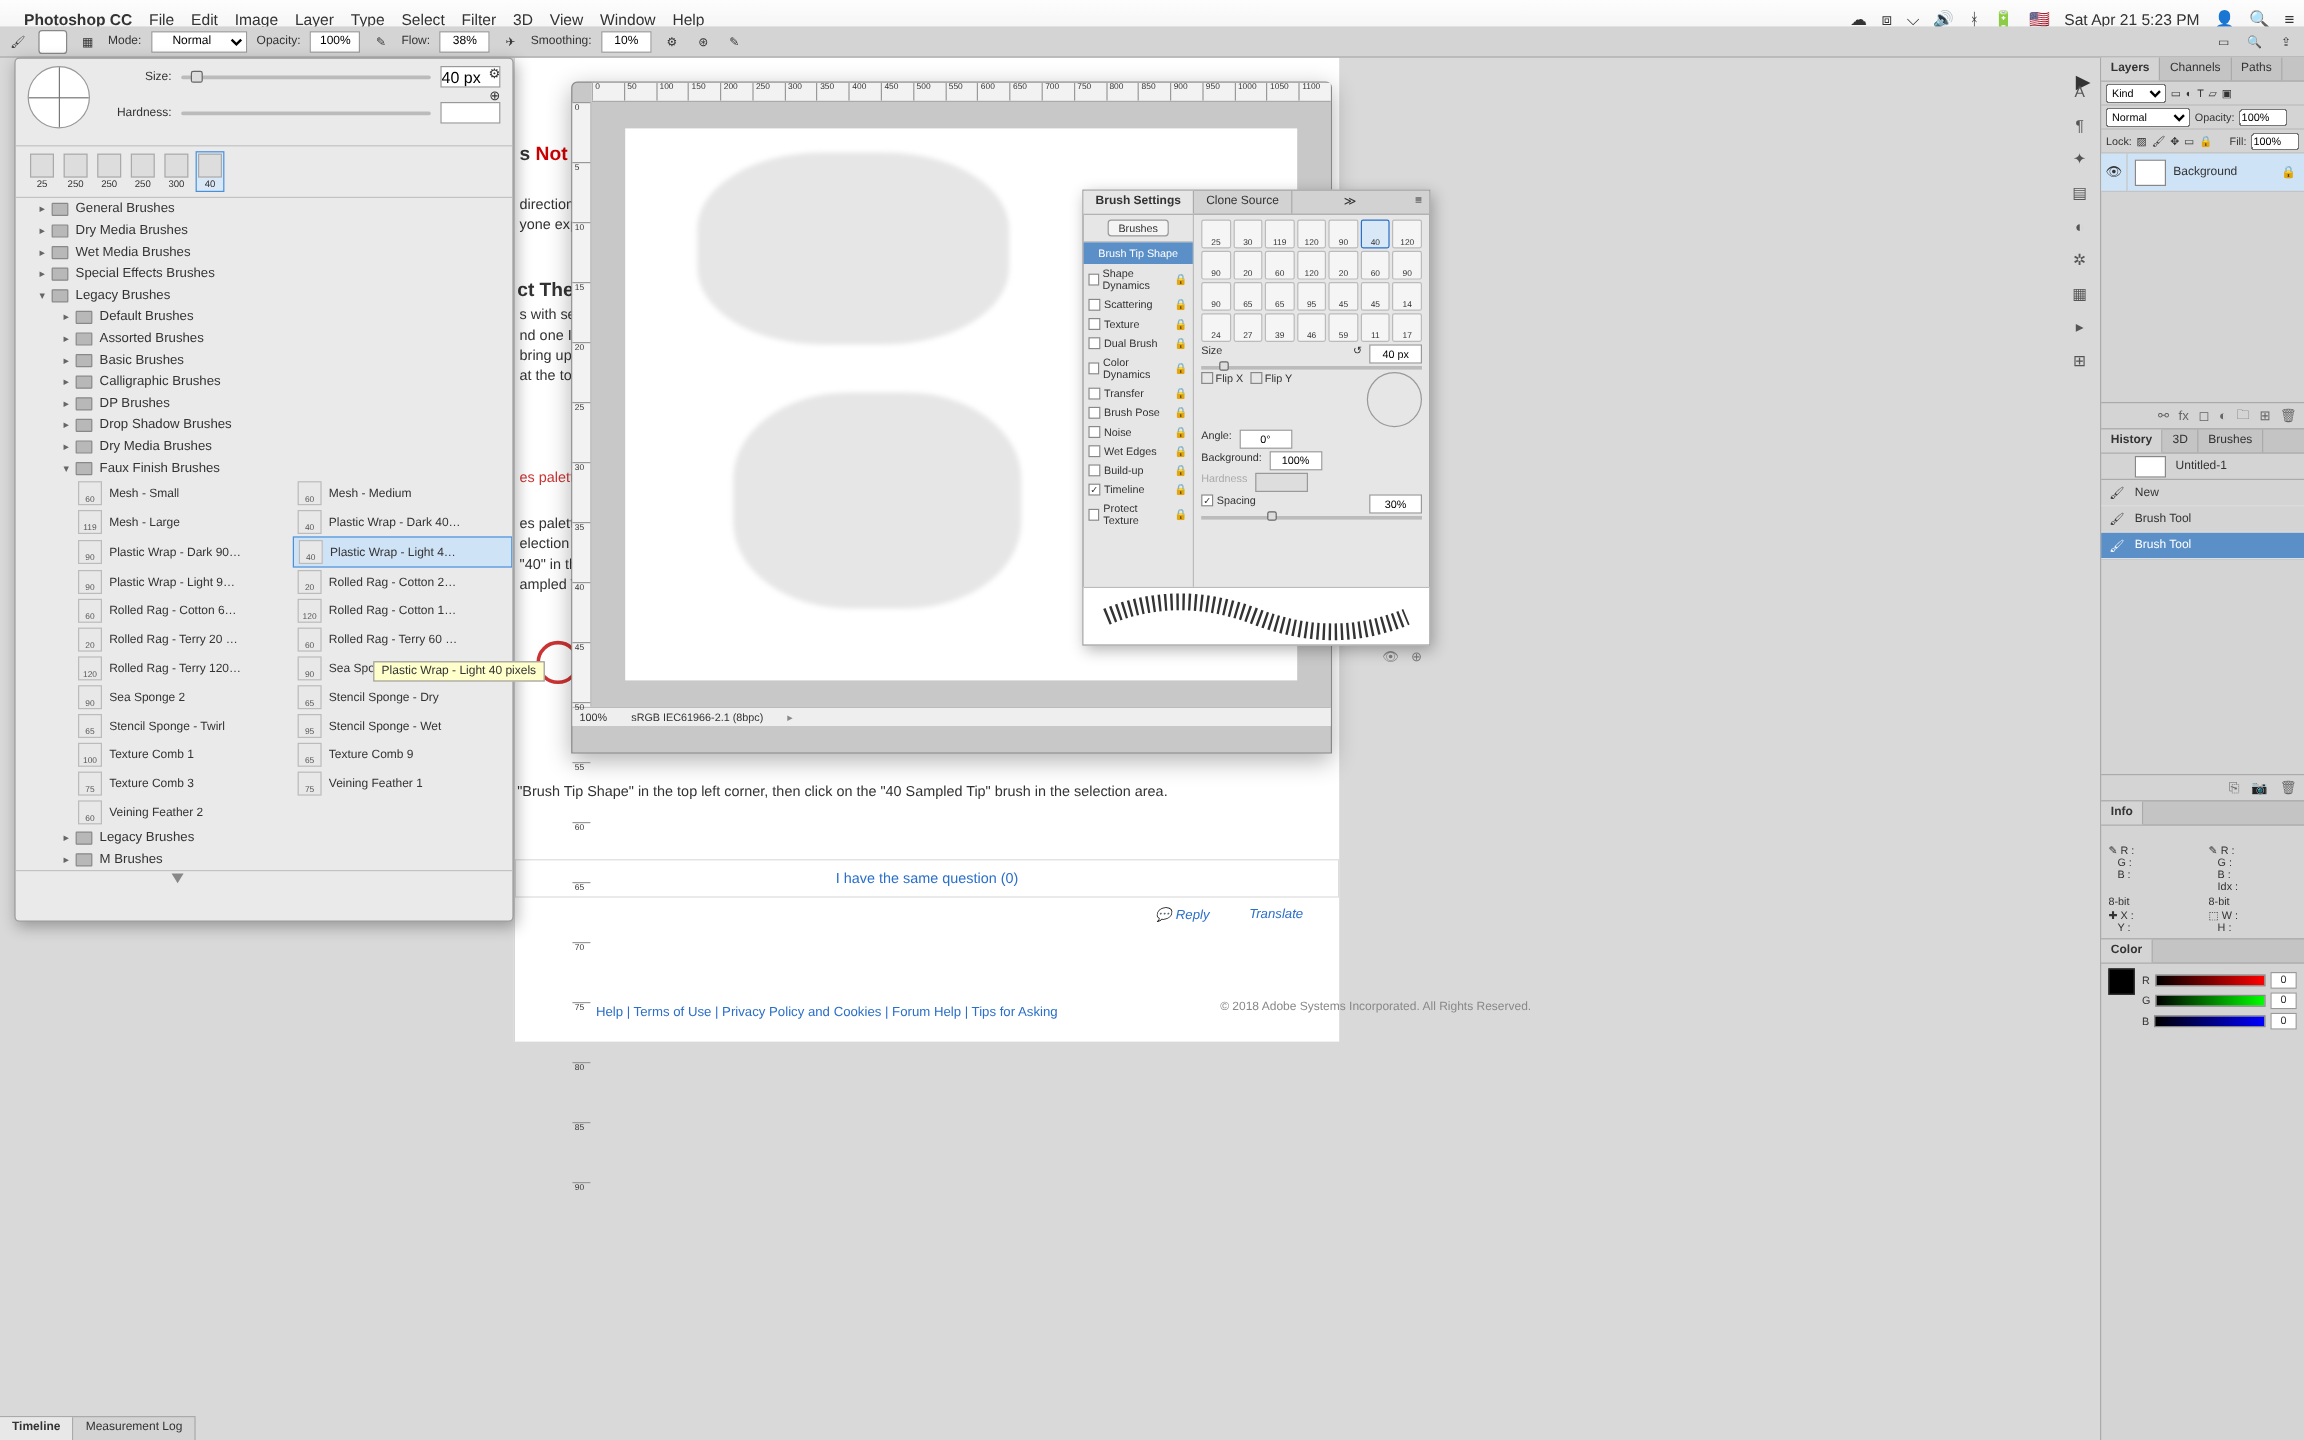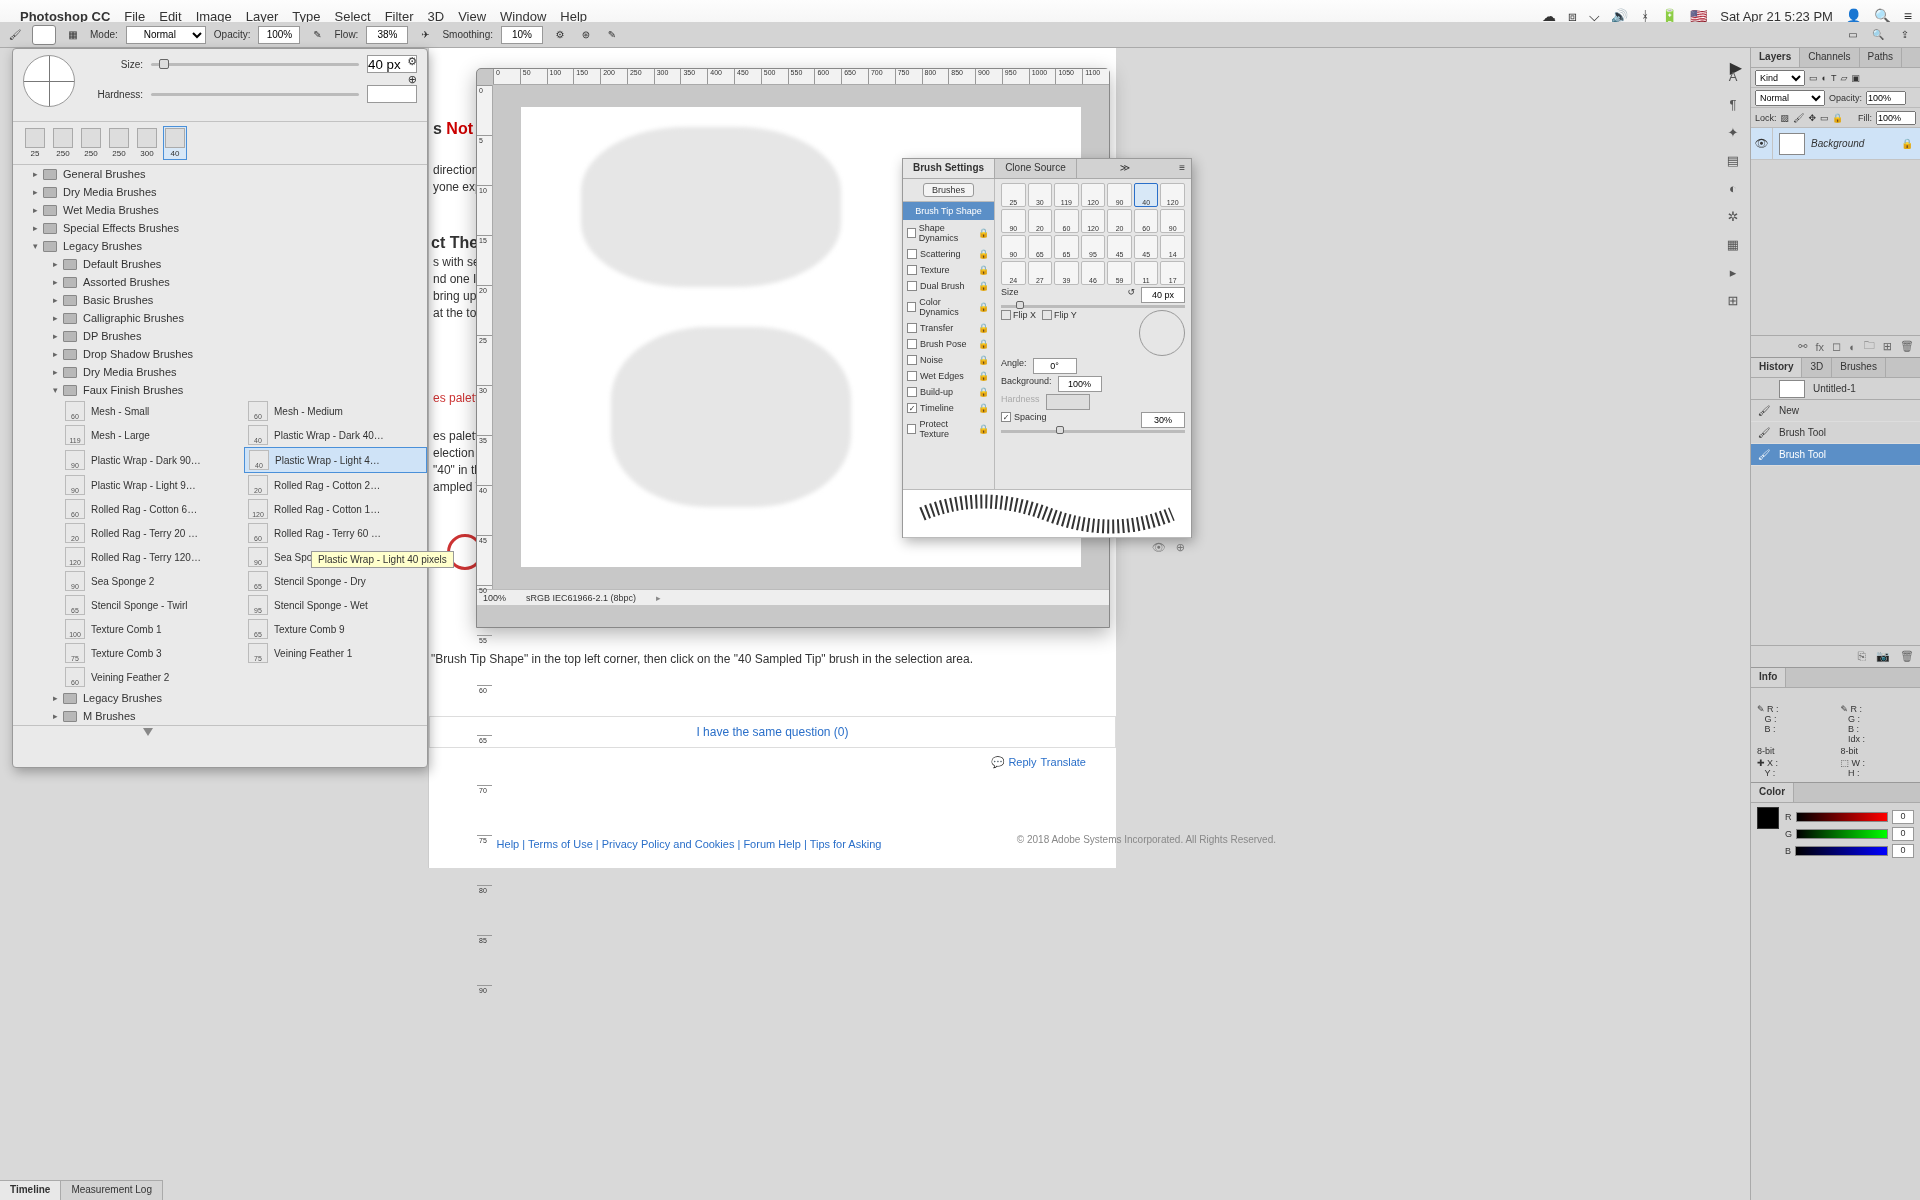--- a/index.html
+++ b/index.html
@@ -87,21 +87,21 @@
 .bset-right .fld { width:44px; height:16px; border:1px solid #999; background:#fff; font-size:9px; text-align:center; }
 .bset-preview { height:48px; border-top:1px solid #bbb; background:#fff; display:flex; align-items:center; justify-content:center; overflow:hidden; }
 .bset-preview svg { width:260px; height:40px; }
 
 
 .webbg { position:absolute; top:48px; left:428px; width:688px; height:820px; background:#fff; z-index:-1; border-left:1px solid #ccc; }
 .webbg .redtitle { position:absolute; top:72px; left:4px; font-size:16px; font-weight:bold; color:#c00; }
 .webbg .bodytxt { position:absolute; font-size:12px; color:#333; line-height:17px; }
 .webbg .redcircle { position:absolute; top:486px; left:18px; width:36px; height:36px; border:3px solid #c33; border-radius:50%; }
 .webbg .sameq { position:absolute; top:668px; width:100%; text-align:center; color:#2a6fc9; border:1px solid #ddd; padding:8px; font-size:12px;}
-.webbg .ft { position:absolute; top:708px; right:30px; display:flex; gap:4px; font-size:11px; }
+.webbg .ft { position:absolute; top:708px; right:30px; display:flex; gap:33px; font-size:11px;font-style:italic; }
 .webbg .ft .rep { color:#2a6fc9; }
 .webbg .linktxt { position:absolute; top:604px; left:2px; font-size:12px; color:#333; }
 .webbg .footerlinks { position:absolute; top:790px; left:-140px; width:800px; text-align:center; font-size:11px; color:#2a6fc9; }
 .webbg .copy { position:absolute; top:786px; right:-160px; font-size:10px; color:#888; }
 
 
 .rdock { position:absolute; top:48px; right:0; width:170px; bottom:0; background:#d4d4d4; border-left:1px solid #aaa; display:flex; flex-direction:column; }
 .rdock .tabrow { height:20px; background:#c4c4c4; border-bottom:1px solid #aaa; display:flex; font-size:10px; }
 .rdock .tabrow .t { padding:3px 8px; border-right:1px solid #aaa; }
 .rdock .tabrow .t.act { background:#d4d4d4; font-weight:bold; }
@@ -699,21 +699,21 @@
       <span>🖌</span>
       <span>✥</span>
       <span>▭</span>
       <span>🔒</span>
       <span style="margin-left:auto">Fill:</span>
         <input value="100%" style="">
     </div>
     <div class="layer sel">
       <div class="eye">👁</div>
       <div class="lthumb"></div>
-      <span class="lname" style="font-style:italic">Background</span>
+      <span class="lname" style="">Background</span>
       <span class="lock">🔒</span>
     </div>
     <div class="btnrow">
       <span>⚯</span>
       <span>fx</span>
       <span>◻</span>
       <span>◐</span>
       <span>🗀</span>
       <span>⊞</span>
       <span>🗑</span>

